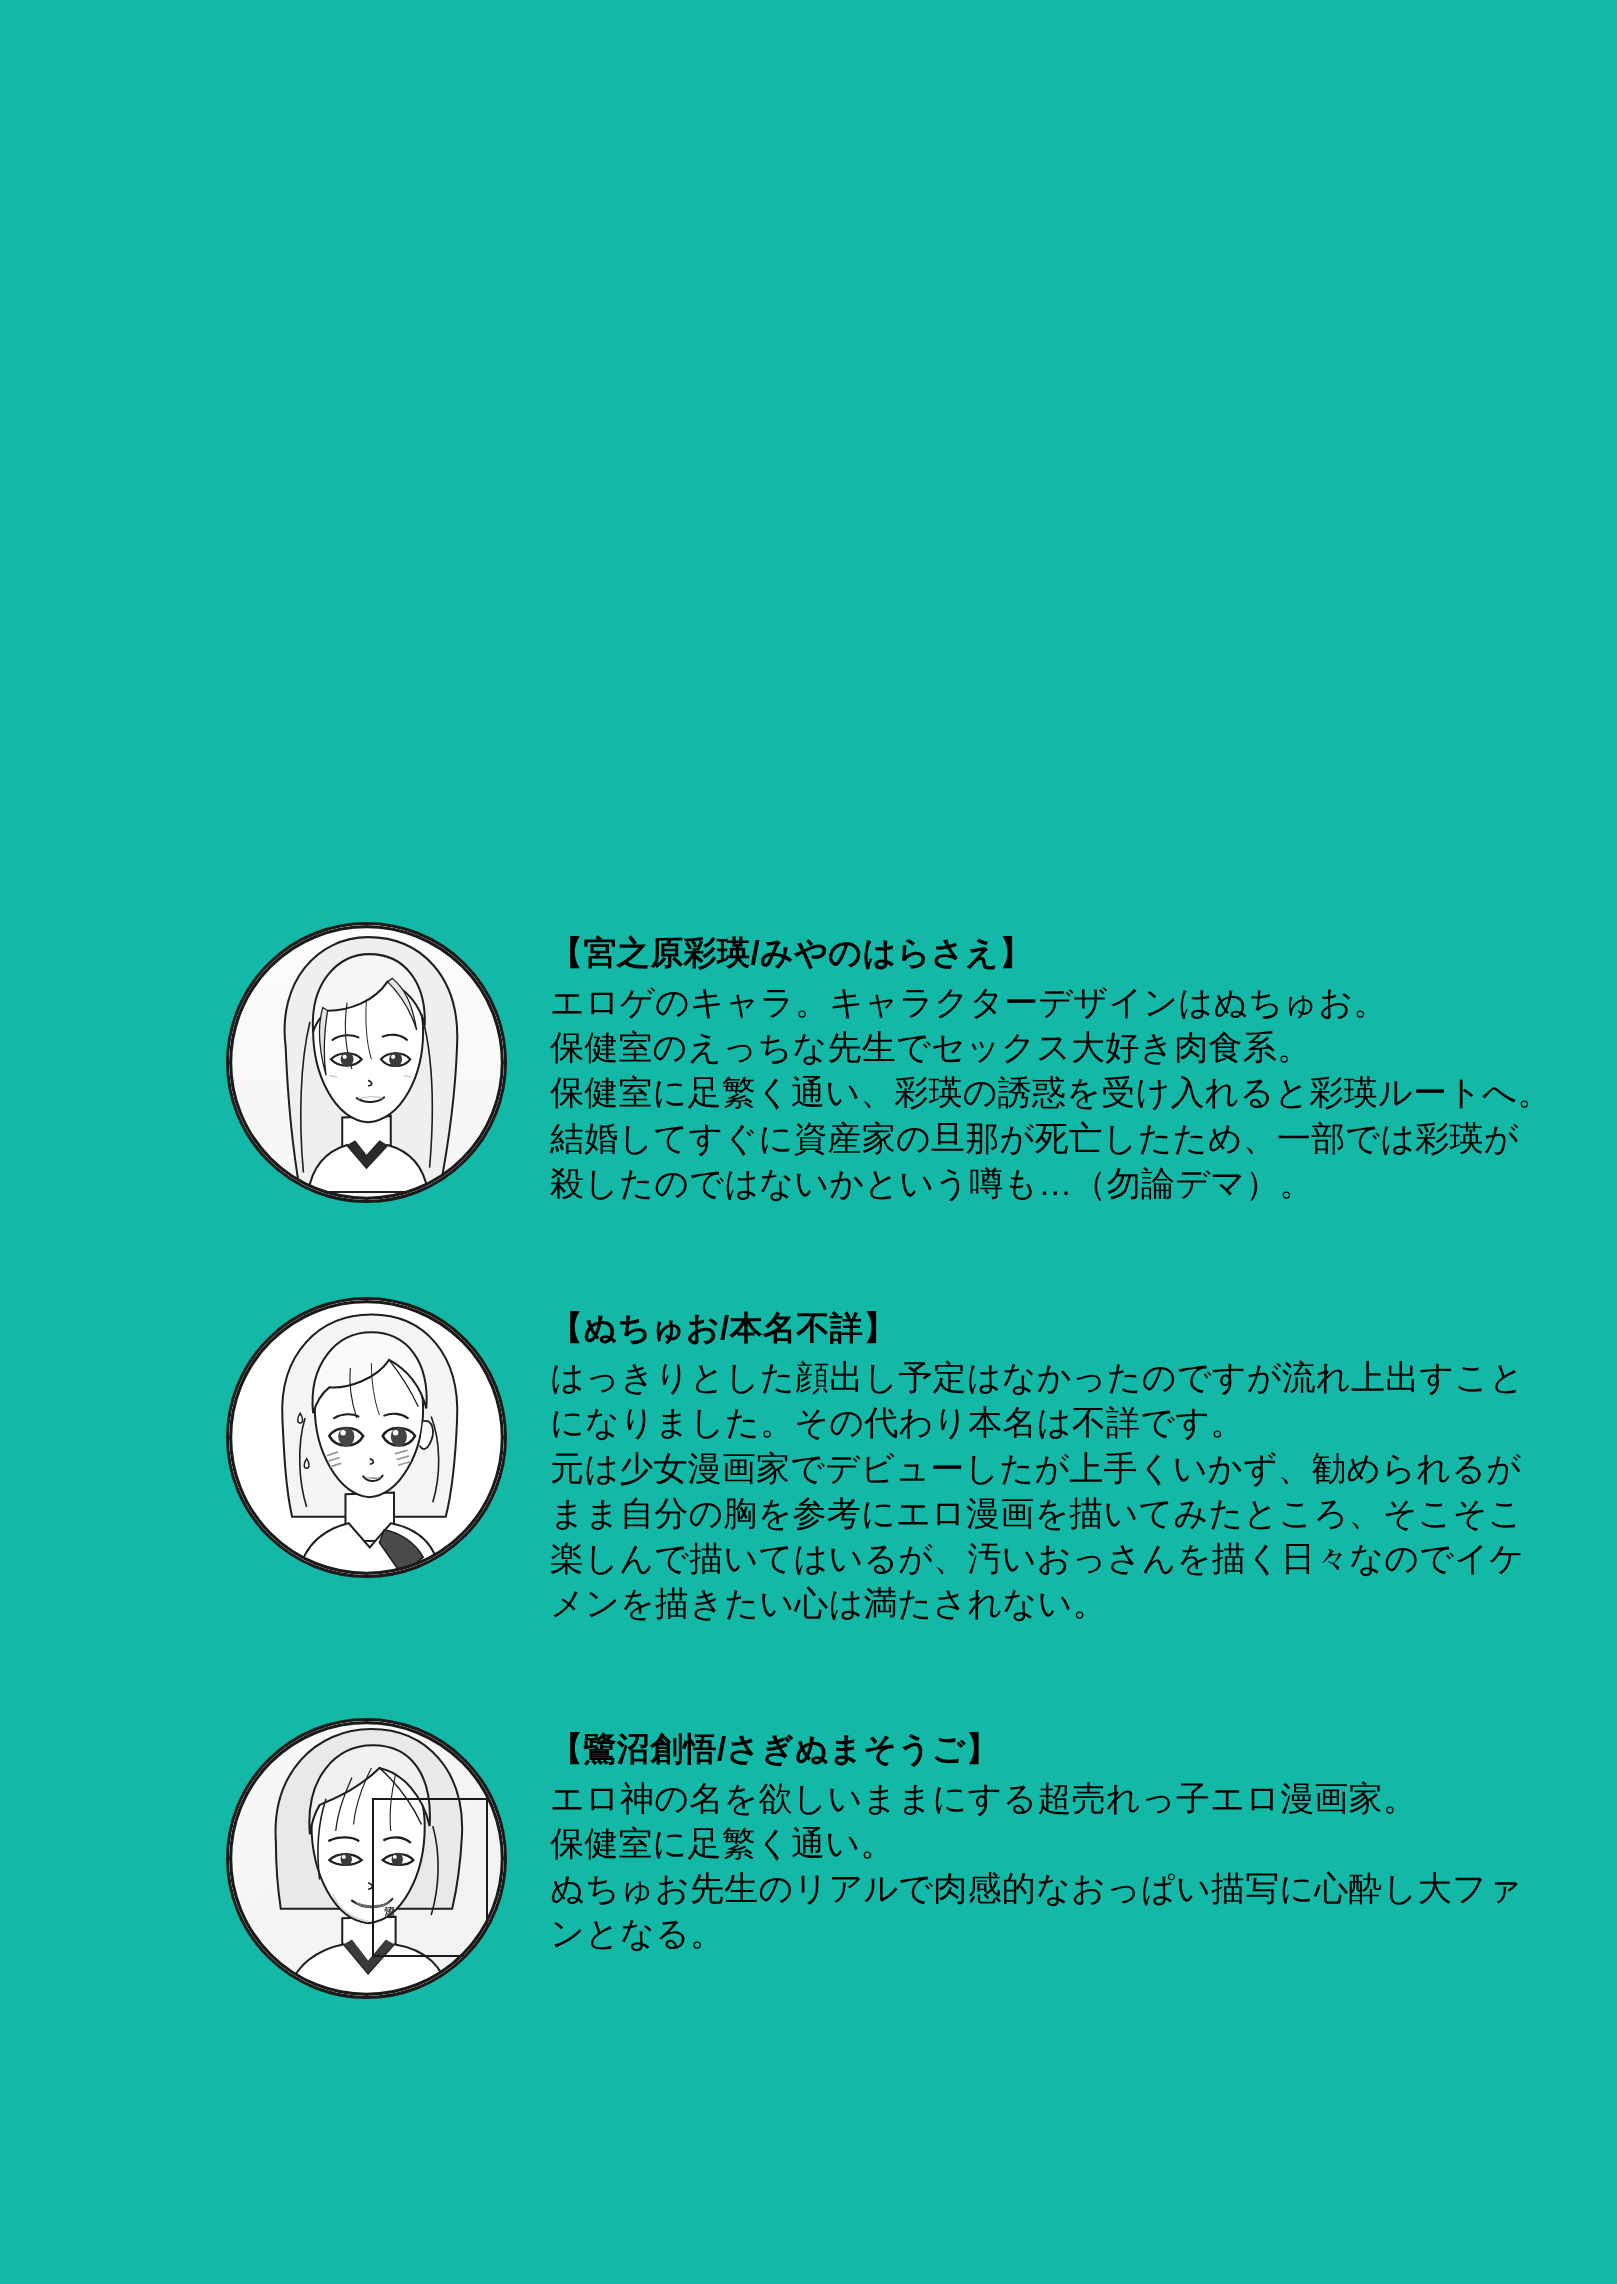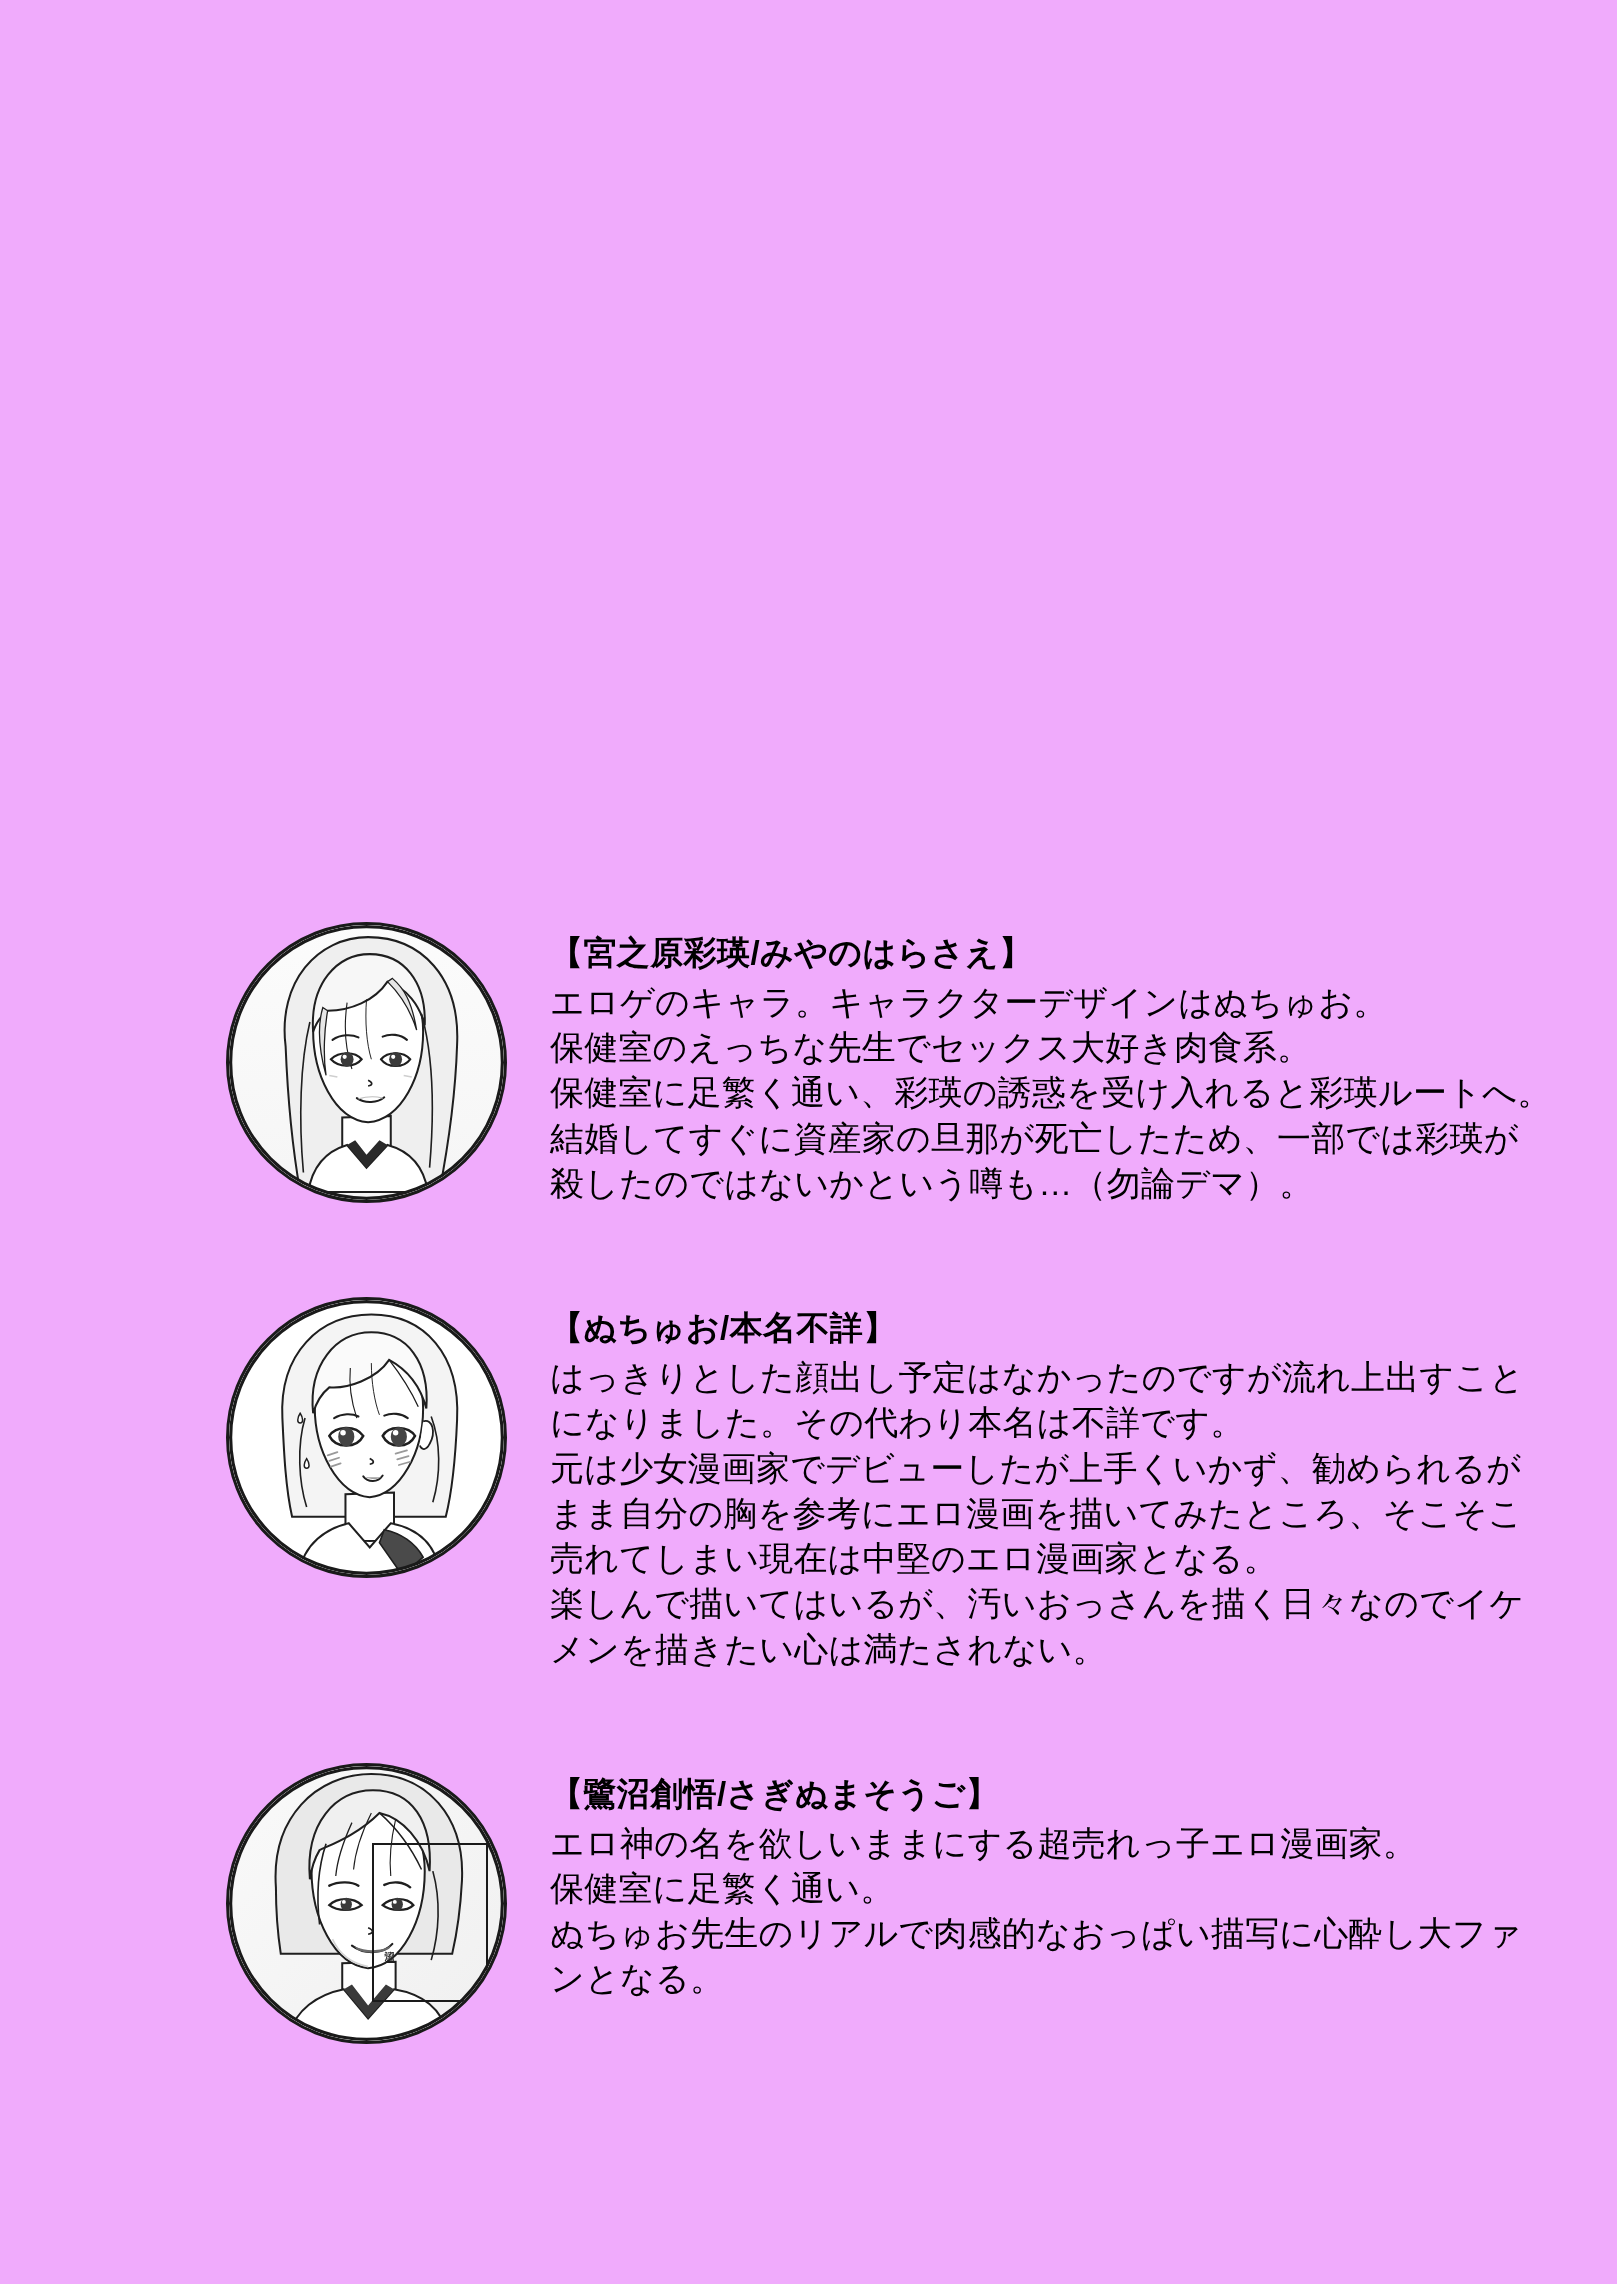--- a/index.html
+++ b/index.html
@@ -12,21 +12,21 @@
     height: 2284px;
     position: relative;
     font-family: "Liberation Sans", "DejaVu Sans", sans-serif;
     color: #000000;
     overflow: hidden;
   }
 
   .page {
     position: absolute;
     inset: 0;
-    background: #f0abfc;
+    background: #14b8a6;
   }
 
   .profiles {
     position: absolute;
     left: 0;
     top: 922px;
     width: 1618px;
   }
 
   .profile {
@@ -241,21 +241,20 @@
           </svg>
         </div>
       </div>
       <div class="bio">
         <div class="bio-name">【ぬちゅお/本名不詳】</div>
         <div class="bio-lines">
           <div>はっきりとした顔出し予定はなかったのですが流れ上出すこと</div>
           <div>になりました。その代わり本名は不詳です。</div>
           <div>元は少女漫画家でデビューしたが上手くいかず、勧められるが</div>
           <div>まま自分の胸を参考にエロ漫画を描いてみたところ、そこそこ</div>
-          <div>売れてしまい現在は中堅のエロ漫画家となる。</div>
           <div>楽しんで描いてはいるが、汚いおっさんを描く日々なのでイケ</div>
           <div>メンを描きたい心は満たされない。</div>
         </div>
       </div>
     </div>
 
     <div class="profile">
       <div class="portrait-wrap">
         <div class="portrait">
           <svg viewBox="0 0 340 340" xmlns="http://www.w3.org/2000/svg">

